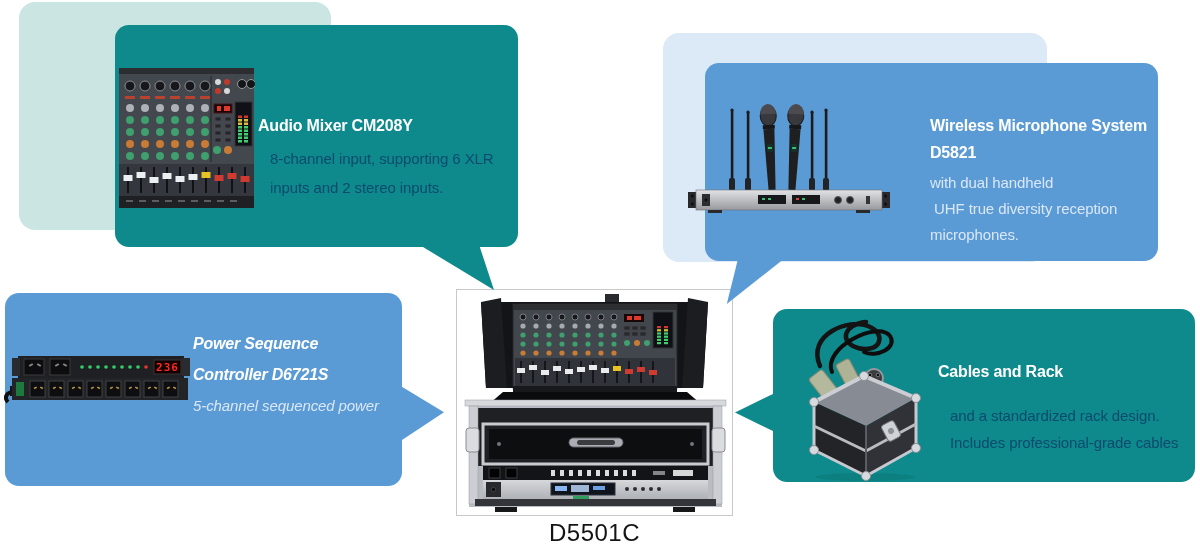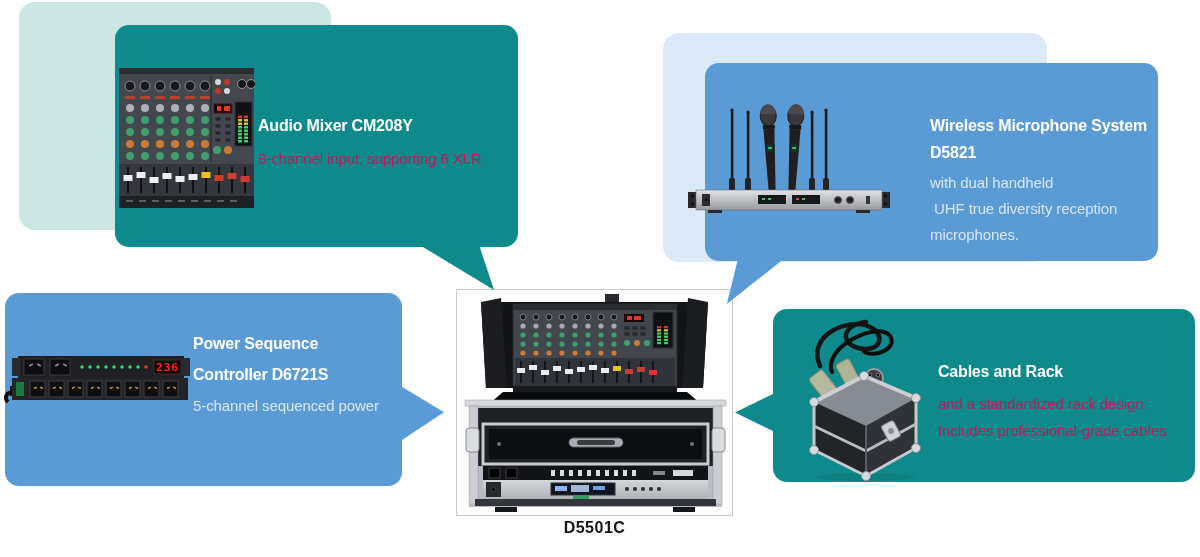--- a/index.html
+++ b/index.html
@@ -20,45 +20,45 @@
            clip-path:polygon(0 0,80% 0,100% 100%);}
   #tail-tr{left:725px;top:258px;width:60px;height:46px;background:#5b9bd5;
            clip-path:polygon(22% 0,100% 0,3% 100%);}
   #tail-bl{left:399px;top:385px;width:45px;height:57px;background:#5b9bd5;
            clip-path:polygon(0 0,100% 48%,0 100%);}
   #tail-br{left:735px;top:393px;width:40px;height:39px;background:#0e8a8c;
            clip-path:polygon(100% 0,0 50%,100% 100%);}
   .callout-text{position:absolute;z-index:3;}
   .c-title{font-weight:bold;color:#ffffff;font-size:16px;letter-spacing:-0.2px;white-space:pre;}
   .c-body{font-size:15px;letter-spacing:-0.1px;white-space:pre;}
-  .teal-body{color:#be185d;}
+  .teal-body{color:#0c4a6e;margin-left:12px;}
   .blue-body{color:#dae7f7;}
   #text-tl{left:258px;top:114px;}
   #text-tl .c-title{line-height:24px;margin-bottom:6px;}
   #text-tl .c-body{line-height:29px;}
   #text-tr{left:930px;top:112px;}
   #text-tr .c-title{line-height:27px;}
   #text-tr .c-body{line-height:26px;}
   #text-tr .body-group{margin-top:4px;}
-  #text-bl{left:193px;top:328px;}
+  #text-bl{left:193px;top:328px;font-style:italic;}
   #text-bl .c-title{line-height:31px;}
   #text-bl .c-body{line-height:28px;}
   #text-bl .body-group{margin-top:2px;}
   #text-br{left:938px;top:360px;}
-  #text-br .c-title{line-height:24px;margin-bottom:6px;}
+  #text-br .c-title{line-height:24px;margin-bottom:18px;}
   #text-br .c-body{line-height:27px;}
   .product-img{position:absolute;z-index:3;}
   #img-mixer{left:118px;top:66px;}
   #img-mic{left:688px;top:100px;}
   #img-power{left:4px;top:352px;}
   #img-case{left:792px;top:314px;}
   #photo-box{position:absolute;left:456px;top:289px;width:277px;height:227px;
              background:#ffffff;border:1px solid #c8c8c8;box-sizing:border-box;z-index:1;}
   #product-label{position:absolute;left:456px;top:519px;width:277px;text-align:center;
-                 font-size:16px;font-weight:bold;color:#141414;z-index:3;letter-spacing:0.5px;}
+                 font-size:24px;font-weight:normal;color:#141414;z-index:3;letter-spacing:0.5px;}
 </style>
 </head>
 <body>
 
 <div id="canvas">
 
   <div id="bg-teal" class="bg-rect"></div>
   <div id="bg-blue" class="bg-rect"></div>
 
   <div id="bubble-tl" class="bubble teal"></div>
@@ -67,20 +67,21 @@
   <div id="tail-tr" class="tail"></div>
   <div id="bubble-bl" class="bubble blue"></div>
   <div id="tail-bl" class="tail"></div>
   <div id="bubble-br" class="bubble teal"></div>
   <div id="tail-br" class="tail"></div>
 
   <div id="text-tl" class="callout-text">
     <div class="c-title">Audio Mixer CM208Y</div>
     <div class="body-group">
       <div class="c-body teal-body">8-channel input, supporting 6 XLR</div>
+      <div class="c-body teal-body">inputs and 2 stereo inputs.</div>
     </div>
   </div>
 
   <div id="text-tr" class="callout-text">
     <div class="c-title">Wireless Microphone System</div>
     <div class="c-title">D5821</div>
     <div class="body-group">
       <div class="c-body blue-body">with dual handheld</div>
       <div class="c-body blue-body"> UHF true diversity reception</div>
       <div class="c-body blue-body">microphones.</div>

